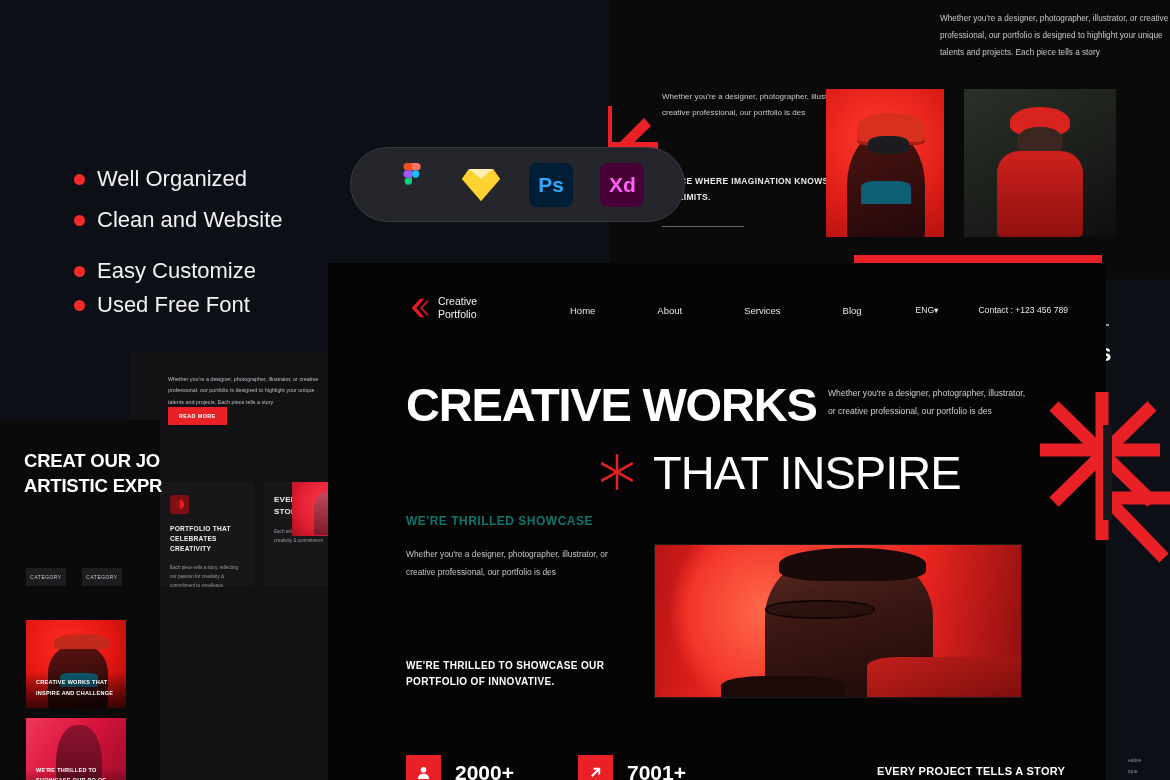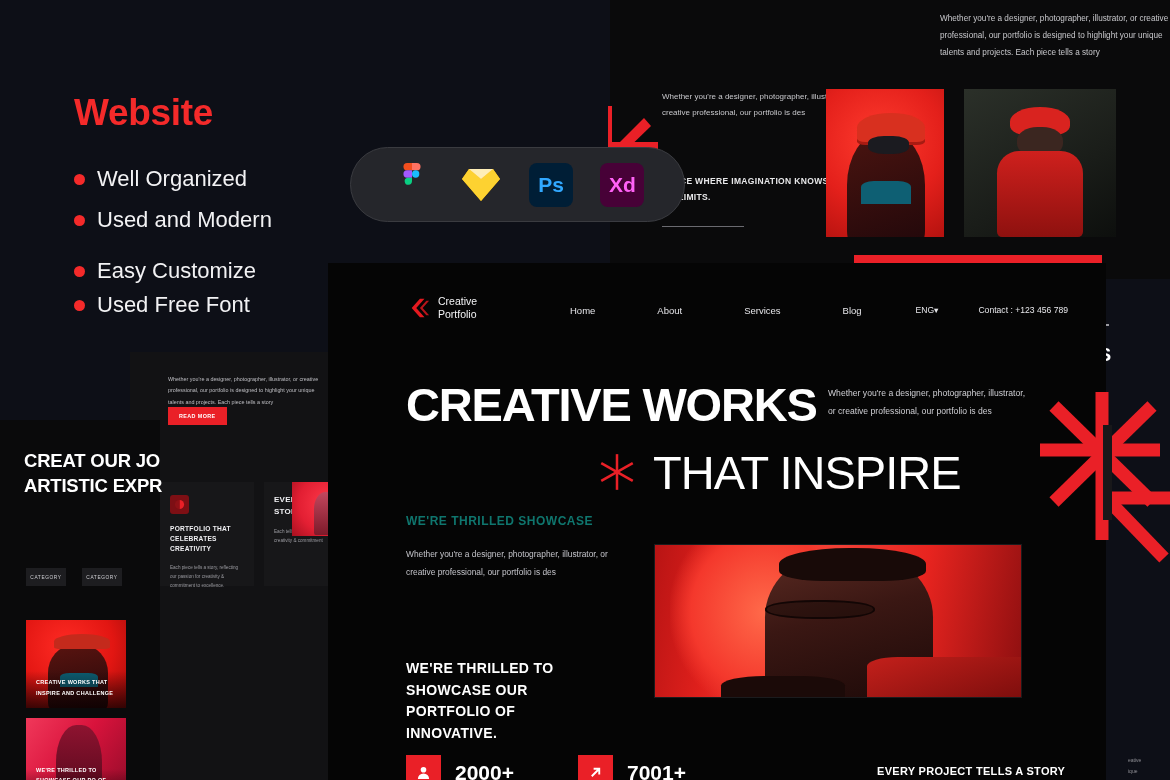--- a/index.html
+++ b/index.html
@@ -84,21 +84,21 @@
   .lang { font-size:8.6px; color:#e6e6ea; margin-right:40px; }
   .contact { font-size:8.6px; color:#e6e6ea; }
 
   .hero1 { position:absolute; left:78px; top:114px; font-size:47px; font-weight:600; color:#fff; letter-spacing:-1.2px; }
   .hero-p { position:absolute; left:500px; top:122px; width:205px; font-size:8.6px; line-height:2.05; color:#cfcfd4; }
   .ast { position:absolute; left:268px; top:188px; width:42px; height:42px; }
   .hero2 { position:absolute; left:325px; top:182px; font-size:47px; font-weight:500; color:#fff; letter-spacing:-1px; }
 
   .sub1 { position:absolute; left:78px; top:251px; font-size:12px; font-weight:600; letter-spacing:.5px; color:#0f766e; }
   .sub1p { position:absolute; left:78px; top:282px; width:215px; font-size:8.4px; line-height:2.2; color:#c4c4ca; }
-  .sub2 { position:absolute; left:78px; top:395px; width:200px; font-size:14px; line-height:1.55; letter-spacing:.35px; font-weight:600; color:#fff; }
+  .sub2 { position:absolute; left:78px; top:395px; width:200px; font-size:10px; line-height:1.55; letter-spacing:.35px; font-weight:600; color:#fff; }
   .heroimg { position:absolute; left:326px; top:281px; width:368px; height:154px; overflow:hidden; border:1px solid #1b1b1d; }
 
   .stats { position:absolute; left:78px; top:492px; display:flex; }
   .stat { display:flex; align-items:center; margin-right:64px; }
   .stat .sico { width:35px; height:35px; background:#ea2027; display:flex; align-items:center; justify-content:center; margin-right:14px; }
   .stat .sval { font-size:21px; font-weight:700; color:#fff; }
 
   .bottomline { position:absolute; left:877px; top:765px; font-size:11px; font-weight:600; letter-spacing:.3px; color:#fff; z-index:9; }
   .frag-s { position:absolute; left:1094px; top:344px; font-size:19px; font-weight:600; color:#fff; z-index:2; }
   .frag-rule { position:absolute; left:1097px; top:324px; width:12px; height:1.5px; background:#9a9aa0; z-index:2; }
@@ -110,30 +110,29 @@
   
   .portrait { width:100%; height:100%; position:relative; }
   .p-bg { position:absolute; inset:0; }
   .silo { position:absolute; border-radius:50% 50% 45% 45%; }
 </style>
 </head>
 <body>
 
 <div id="stage">
 
-  <div class="promo-title2">Website</div>
 
   <div class="promo-list">
     <div class="promo-li" style="margin-bottom:15px;">
       <span class="dot"></span>
       <span class="txt">Well Organized</span>
     </div>
     <div class="promo-li" style="margin-bottom:25px;">
       <span class="dot"></span>
-      <span class="txt">Used and Modern</span>
+      <span class="txt">Clean and Website</span>
     </div>
     <div class="promo-li" style="margin-bottom:8px;">
       <span class="dot"></span>
       <span class="txt">Easy Customize</span>
     </div>
     <div class="promo-li">
       <span class="dot"></span>
       <span class="txt">Used Free Font</span>
     </div>
   </div>

